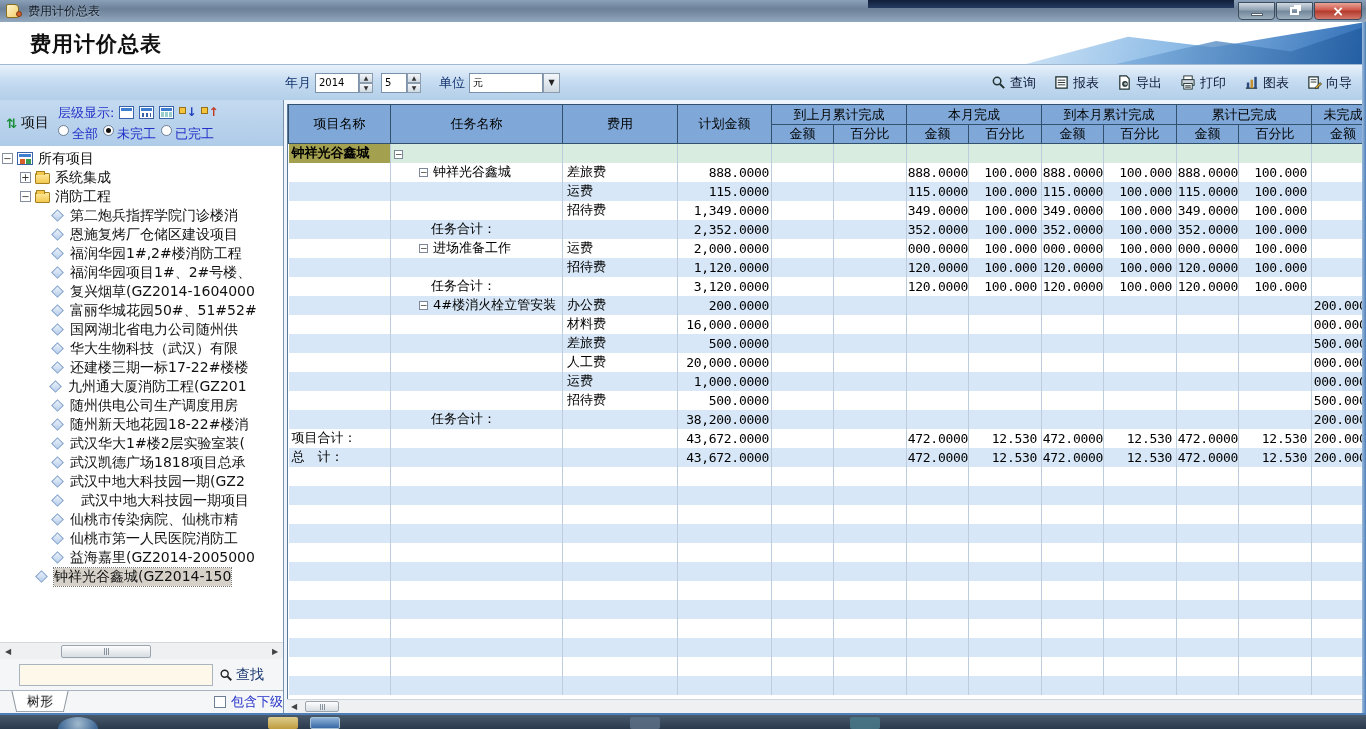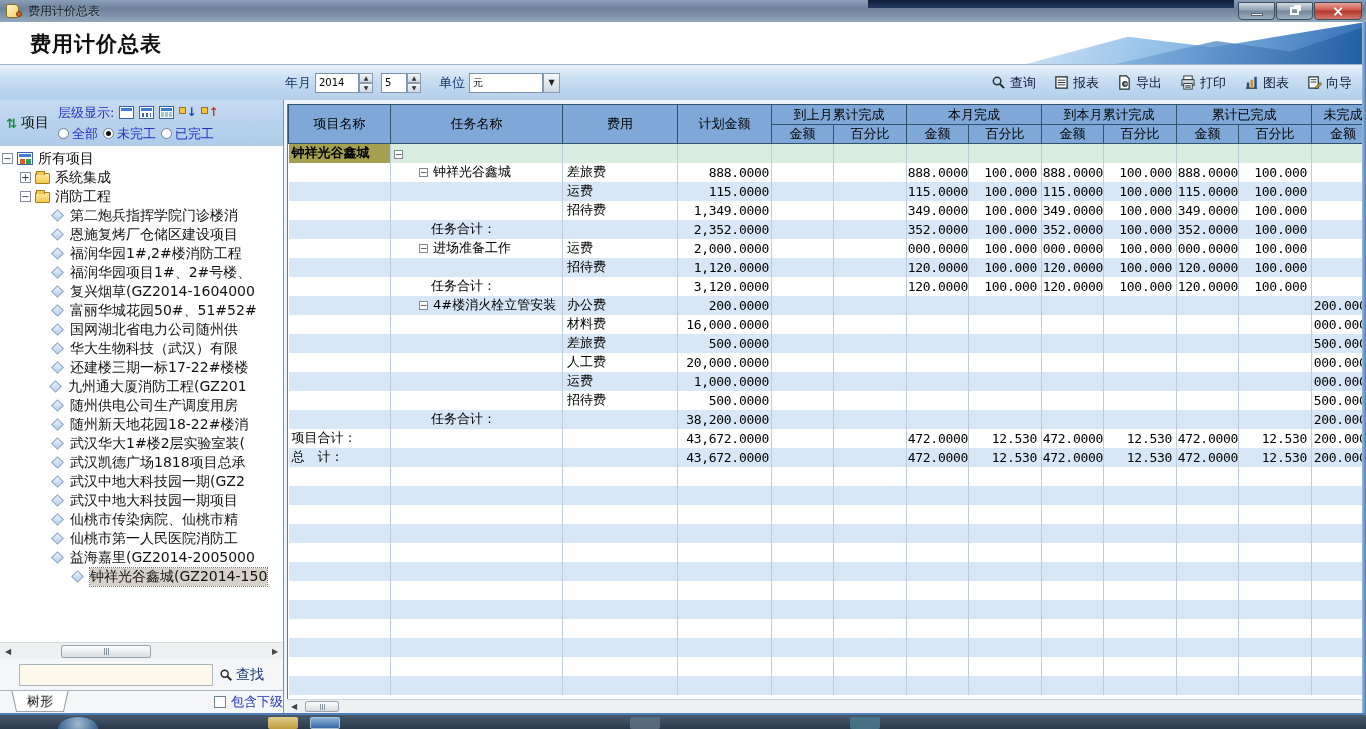--- a/index.html
+++ b/index.html
@@ -64,21 +64,21 @@
   .mini-ic{width:15px;height:13px;border:1px solid #3a62a8;background:#fff;position:relative;}
   .mini-ic i{position:absolute;left:1px;right:1px;top:1px;height:3px;background:#3f7fd2;}
   .mini-ic.dots::after{content:"";position:absolute;left:2px;top:6px;width:9px;height:4px;
      background:repeating-linear-gradient(90deg,#3a62a8 0 2px,transparent 2px 4px);}
   .mini-ic.grid::after{content:"";position:absolute;left:1px;top:5px;right:1px;bottom:1px;
      background:repeating-linear-gradient(90deg,#9cc 0 3px,#fff 3px 4px),repeating-linear-gradient(0deg,#9cc 0 2px,#fff 2px 3px);}
   .sort-ic{font-size:12px;font-weight:bold;line-height:13px;}
   .sort-ic .bx{display:inline-block;width:7px;height:7px;background:#f5c43a;border:1px solid #96701a;vertical-align:2px;}
   .sort-ic .ar{color:#1f3fbf;}
   .sort-ic .ar.up{color:#c33a1f;}
-  .radio{display:flex;align-items:center;gap:3px;color:#2330c8;}
+  .radio{display:flex;align-items:flex-start;gap:3px;color:#2330c8;}
   .radio .rb{width:11px;height:11px;border-radius:50%;border:1px solid #6b7f95;background:#fff;position:relative;}
   .radio .rb.on::after{content:"";position:absolute;left:2px;top:2px;width:5px;height:5px;border-radius:50%;background:#111;}
   
   .tree{flex:1;overflow:hidden;background:#fff;padding-top:3px;}
   .ti{height:19px;display:flex;align-items:center;white-space:nowrap;font-size:14px;color:#111;}
   .ebox{display:inline-block;width:11px;height:11px;border:1px solid #848ea0;background:#fff;
     font-size:10px;line-height:9px;text-align:center;color:#333;margin-right:4px;flex:0 0 auto;}
   .ti .icon{margin-right:5px;flex:0 0 auto;display:inline-flex;}
   .leaf-d{width:9px;height:9px;background:linear-gradient(135deg,#eaf2fb,#b9cfec);border:1px solid #7a9cc8;transform:rotate(45deg);margin:0 3px;}
   .folder{width:15px;height:11px;background:linear-gradient(180deg,#ffe9a0,#f3c84d);border:1px solid #a4801f;border-radius:1px;position:relative;margin-top:2px;}
@@ -391,21 +391,21 @@
               <span class="leaf-d"></span>
             </span>
             <span class="lbl">武汉凯德广场1818项目总承</span>
           </div>
           <div class="ti" style="padding-left: 50px;">
             <span class="icon">
               <span class="leaf-d"></span>
             </span>
             <span class="lbl">武汉中地大科技园一期(GZ2</span>
           </div>
-          <div class="ti" style="padding-left: 50px;">
+          <div class="ti" style="padding-left: 50px; gap: 11px;">
             <span class="icon">
               <span class="leaf-d"></span>
             </span>
             <span class="lbl">武汉中地大科技园一期项目</span>
           </div>
           <div class="ti" style="padding-left: 50px;">
             <span class="icon">
               <span class="leaf-d"></span>
             </span>
             <span class="lbl">仙桃市传染病院、仙桃市精</span>
@@ -415,21 +415,21 @@
               <span class="leaf-d"></span>
             </span>
             <span class="lbl">仙桃市第一人民医院消防工</span>
           </div>
           <div class="ti" style="padding-left: 50px;">
             <span class="icon">
               <span class="leaf-d"></span>
             </span>
             <span class="lbl">益海嘉里(GZ2014-2005000</span>
           </div>
-          <div class="ti sel" style="padding-left: 70px;">
+          <div class="ti sel" style="padding-left: 34px;">
             <span class="icon">
               <span class="leaf-d"></span>
             </span>
             <span class="lbl">钟祥光谷鑫城(GZ2014-150</span>
           </div>
         </div>
       <div class="hscroll">
         <span class="hs-ar">◀</span>
         <div class="hs-track">
             <div class="hs-thumb">

